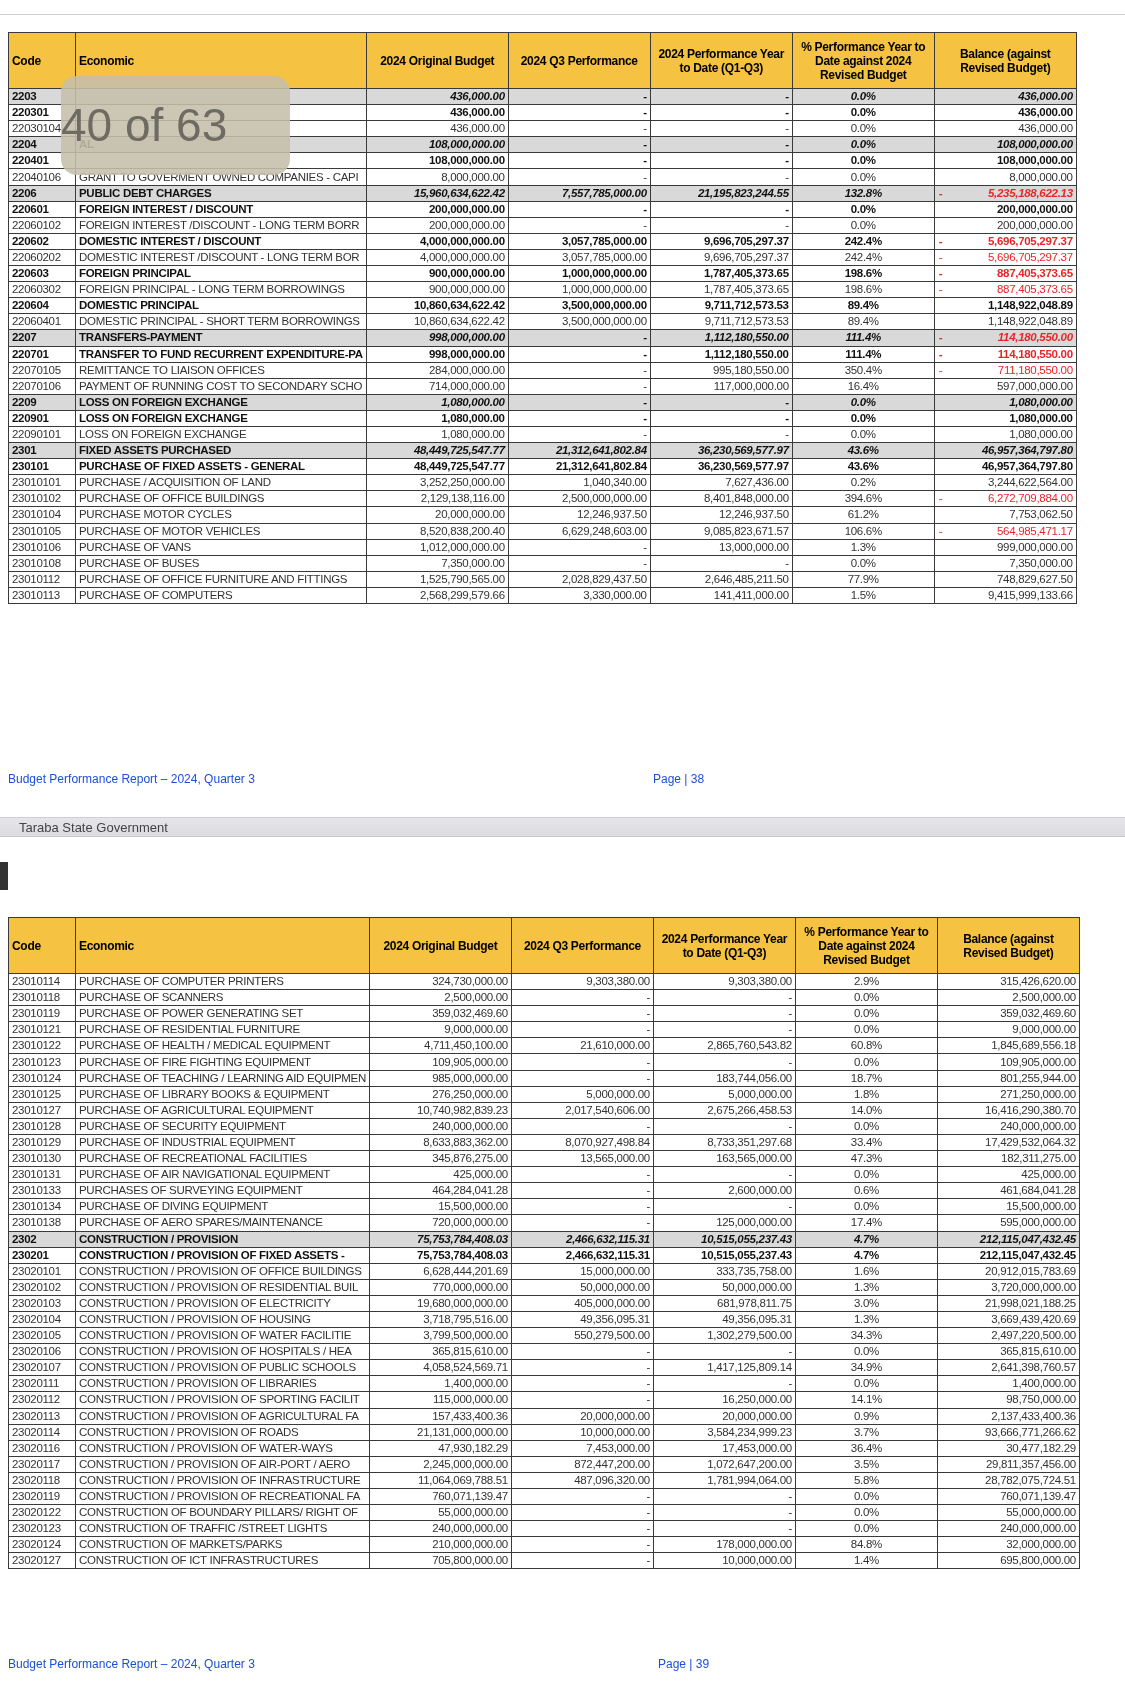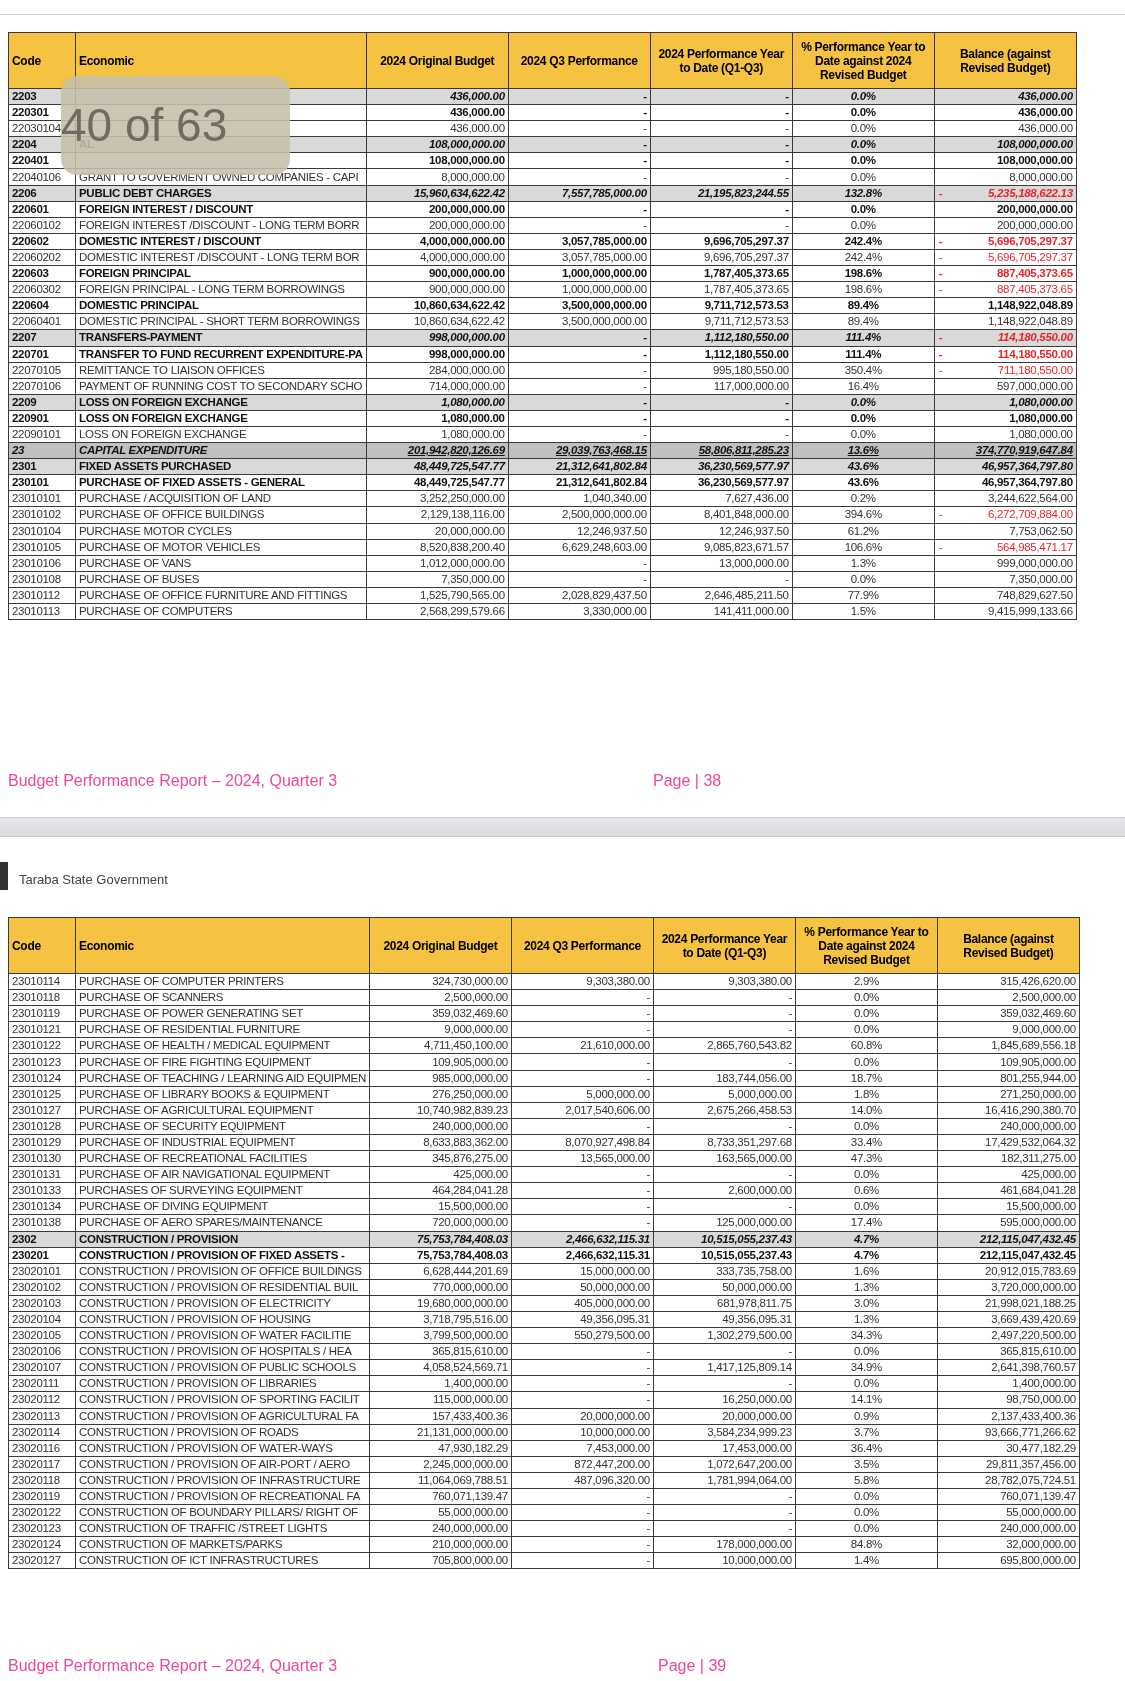--- a/index.html
+++ b/index.html
@@ -26,23 +26,23 @@
   tr.lvl4 td { background: #d9d9d9; font-weight: bold; font-style: italic; color: #111; margin-left: 45px; }
   tr.lvl4 td.code, tr.lvl4 td.desc { font-style: normal; }
   tr.lvl6 td { font-weight: bold; color: #111; }
   tr.lvl2 td { background: #c0c0c0; font-weight: bold; font-style: italic; color: #111; }
   tr.lvl2 td.num, tr.lvl2 td.pct, tr.lvl2 td.bal { text-decoration: underline; }
   td.neg { color: #e8262a !important; }
   .watermark { position: absolute; left: 61px; top: 76px; width: 229px; height: 99px;
                background: rgba(197,190,170,0.88); border-radius: 16px;
                color: #6e6b63; font-size: 46px; text-align: left; line-height: 99px;
                font-family: "Liberation Sans", sans-serif; }
-  .footer-text { position: absolute; font-family: "Liberation Sans", sans-serif; font-size: 16px; color: #ec4899; }
+  .footer-text { position: absolute; font-family: "Liberation Sans", sans-serif; font-size: 12px; color: #1d4ed8; }
   .header-bar { position: absolute; left: 0; top: 862px; width: 8px; height: 28px; background: #333; }
-  .header-text { position: absolute; left: 19px; top: 872px; font-size: 13px; color: #444; }
+  .header-text { position: absolute; left: 19px; top: 820px; font-size: 13px; color: #444; }
 </style>
 </head>
 <body>
 
 <div class="top-rule"></div>
 
 <table class="budget" id="t1">
   <colgroup>
     <col style="width:67px">
       <col style="width:270px">
@@ -255,29 +255,20 @@
       </tr>
       <tr class="lvl8">
         <td class="code">22090101</td>
         <td class="desc">LOSS ON FOREIGN EXCHANGE</td>
         <td class="num">1,080,000.00</td>
         <td class="num">-</td>
         <td class="num">-</td>
         <td class="pct">0.0%</td>
         <td class="bal"><span>1,080,000.00</span></td>
       </tr>
-      <tr class="lvl2">
-        <td class="code">23</td>
-        <td class="desc">CAPITAL EXPENDITURE</td>
-        <td class="num">201,942,820,126.69</td>
-        <td class="num">29,039,763,468.15</td>
-        <td class="num">58,806,811,285.23</td>
-        <td class="pct">13.6%</td>
-        <td class="bal"><span>374,770,919,647.84</span></td>
-      </tr>
       <tr class="lvl4">
         <td class="code">2301</td>
         <td class="desc">FIXED ASSETS PURCHASED</td>
         <td class="num">48,449,725,547.77</td>
         <td class="num">21,312,641,802.84</td>
         <td class="num">36,230,569,577.97</td>
         <td class="pct">43.6%</td>
         <td class="bal"><span>46,957,364,797.80</span></td>
       </tr>
       <tr class="lvl6">

